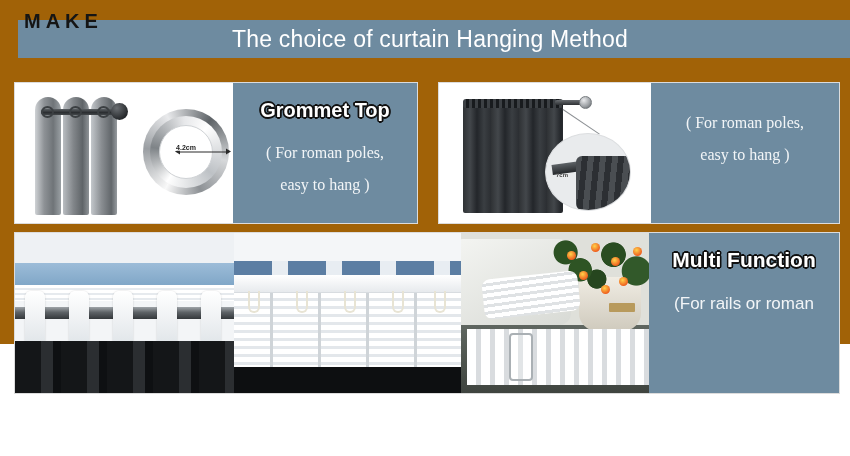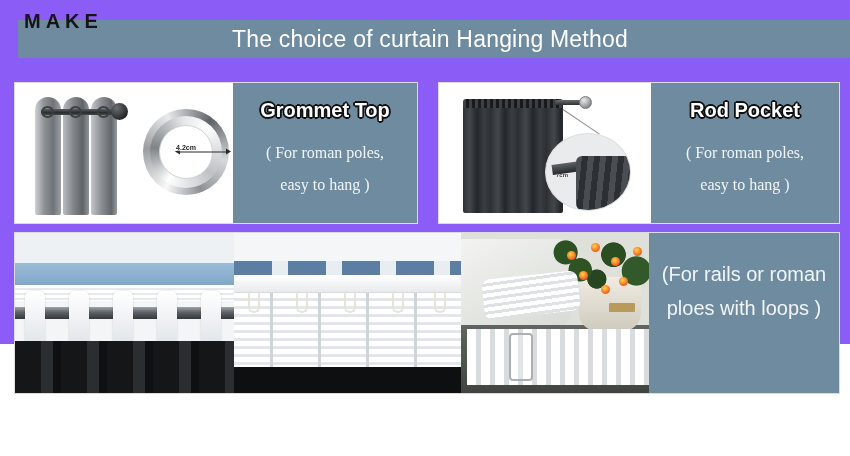--- a/index.html
+++ b/index.html
@@ -2,21 +2,21 @@
 <html><head>
 <meta charset="utf-8">
 <style>
   * { box-sizing: border-box; margin: 0; padding: 0; }
   html, body {
     width: 850px; height: 456px;
     background: #ffffff;
     font-family: "Liberation Sans", sans-serif;
     overflow: hidden;
   }
-  .page { position: relative; width: 850px; height: 344px; background: #8b5cf6; }
+  .page { position: relative; width: 850px; height: 344px; background: #a16207; }
 
   
   .header { position: absolute; left: 0; top: 0; width: 850px; height: 72px; }
   .header-banner {
     position: absolute; left: 18px; top: 20px;
     width: 832px; height: 38px;
     background: #6e8ba0;
   }
   .header-title {
     position: absolute; left: 175px; top: 22px;
@@ -201,21 +201,21 @@
   .bp2 { width: 227px; }
   .bp3 { width: 188px; }
   .bottom-label {
     flex: 1 1 auto;
     background: #6e8ba0;
     padding-top: 12px;
   }
   .bottom-label .label-title { font-size: 21px; }
   .bottom-label .label-sub {
     font-family: "Liberation Sans", sans-serif;
-    font-size: 20px;
+    font-size: 17px;
     line-height: 34px;
   }
 
   
   .p1-bg { position: absolute; inset: 0; background: #f3f5f7; }
   .p1-sky { position: absolute; left: 0; top: 0; right: 0; height: 34px; background: #eef1f4; }
   .p1-blue {
     position: absolute; left: -6px; top: 30px; right: -6px; height: 24px;
     background: linear-gradient(180deg,#9cbcd8,#7ea5c6);
   }
@@ -373,21 +373,20 @@
         <div class="rp-knob"></div>
         <div class="rp-lead"></div>
         <div class="rp-zoom">
           <div class="rp-zoom-rod"></div>
           <div class="rp-zoom-fabric"></div>
           <div class="rp-zoom-text">7cm</div>
         </div>
       </div>
     </div>
     <div class="card-label">
-      <div class="label-title">Rod Pocket</div>
       <div class="label-sub l1">( For roman poles,</div>
       <div class="label-sub">easy to hang )</div>
     </div>
   </div>
 
   <div class="bottom">
 
     <div class="bphoto bp1">
       <div class="p1-bg"></div>
       <div class="p1-sky"></div>
@@ -434,19 +433,19 @@
         <div class="p3-bloom" style="left:30px;top:36px"></div>
         <div class="p3-bloom" style="left:70px;top:42px"></div>
         <div class="p3-bloom" style="left:52px;top:50px"></div>
       </div>
       <div class="p3-tape-top"></div>
       <div class="p3-tape-bot"></div>
       <div class="p3-hooks"></div>
     </div>
 
     <div class="bottom-label">
+      <div class="label-title">Multi Function</div>
       <div class="label-sub l1">(For rails or roman</div>
-      <div class="label-sub">ploes with loops )</div>
     </div>
   </div>
 
 
 </div>
 
 </body></html>

